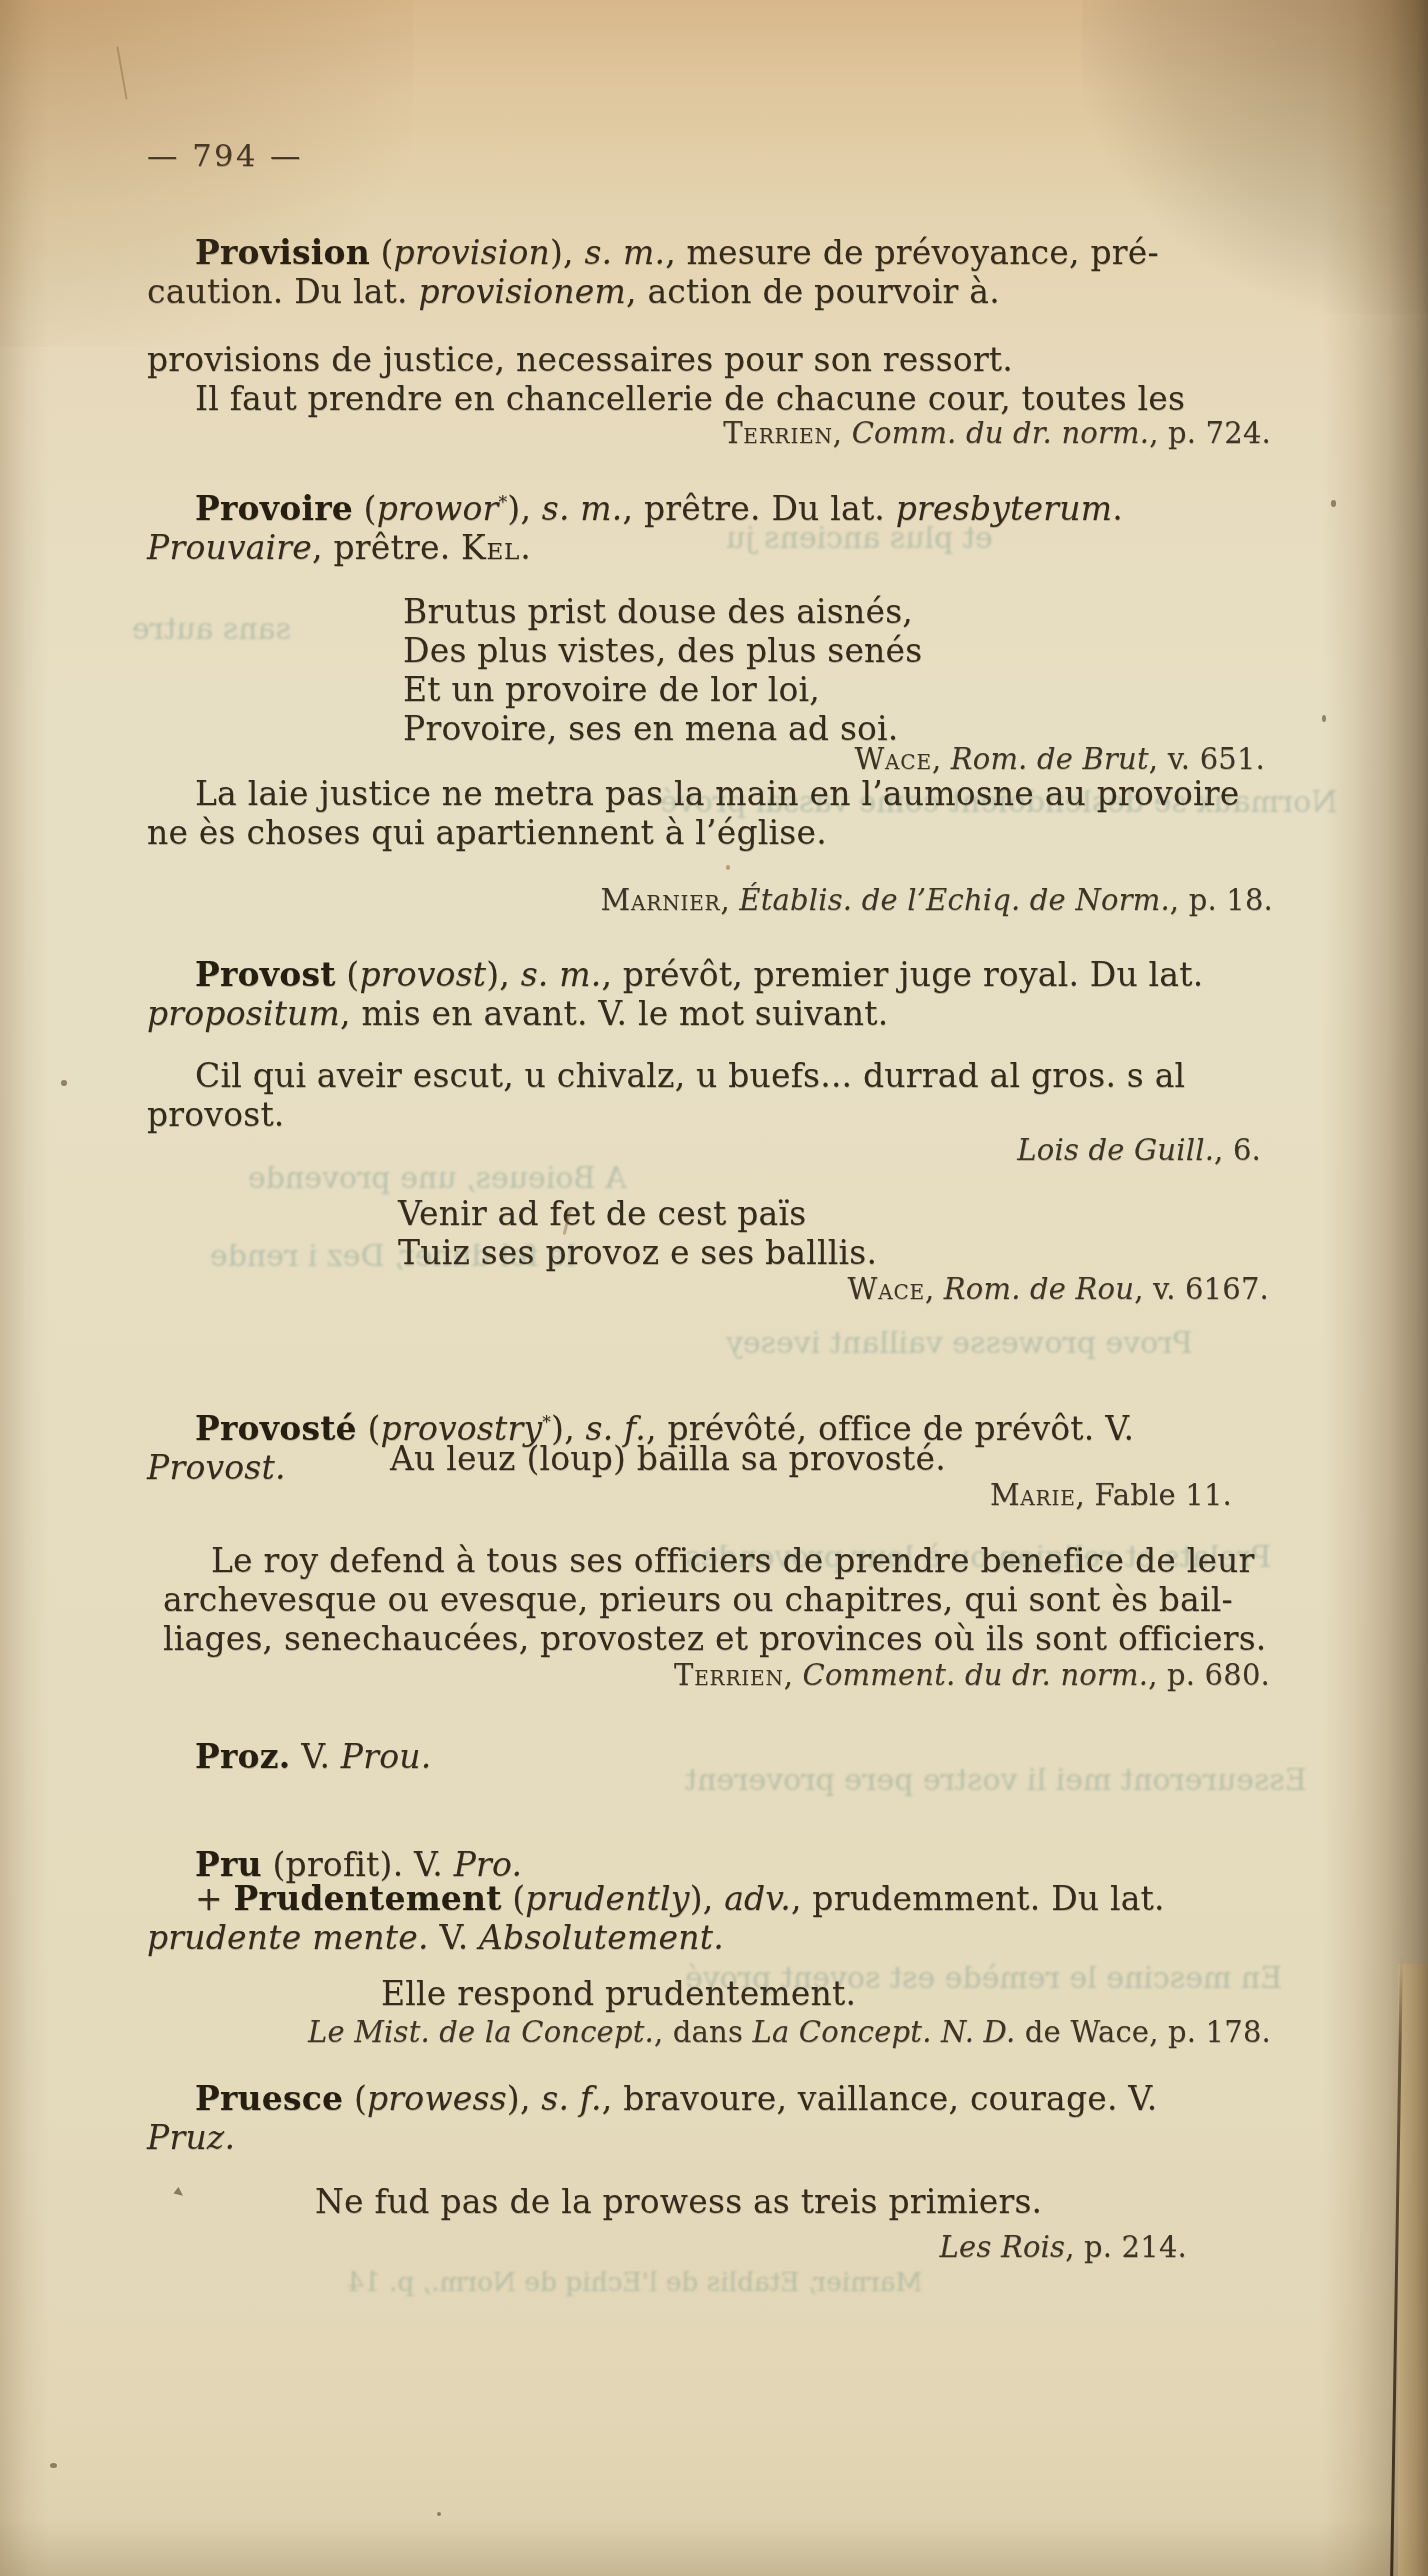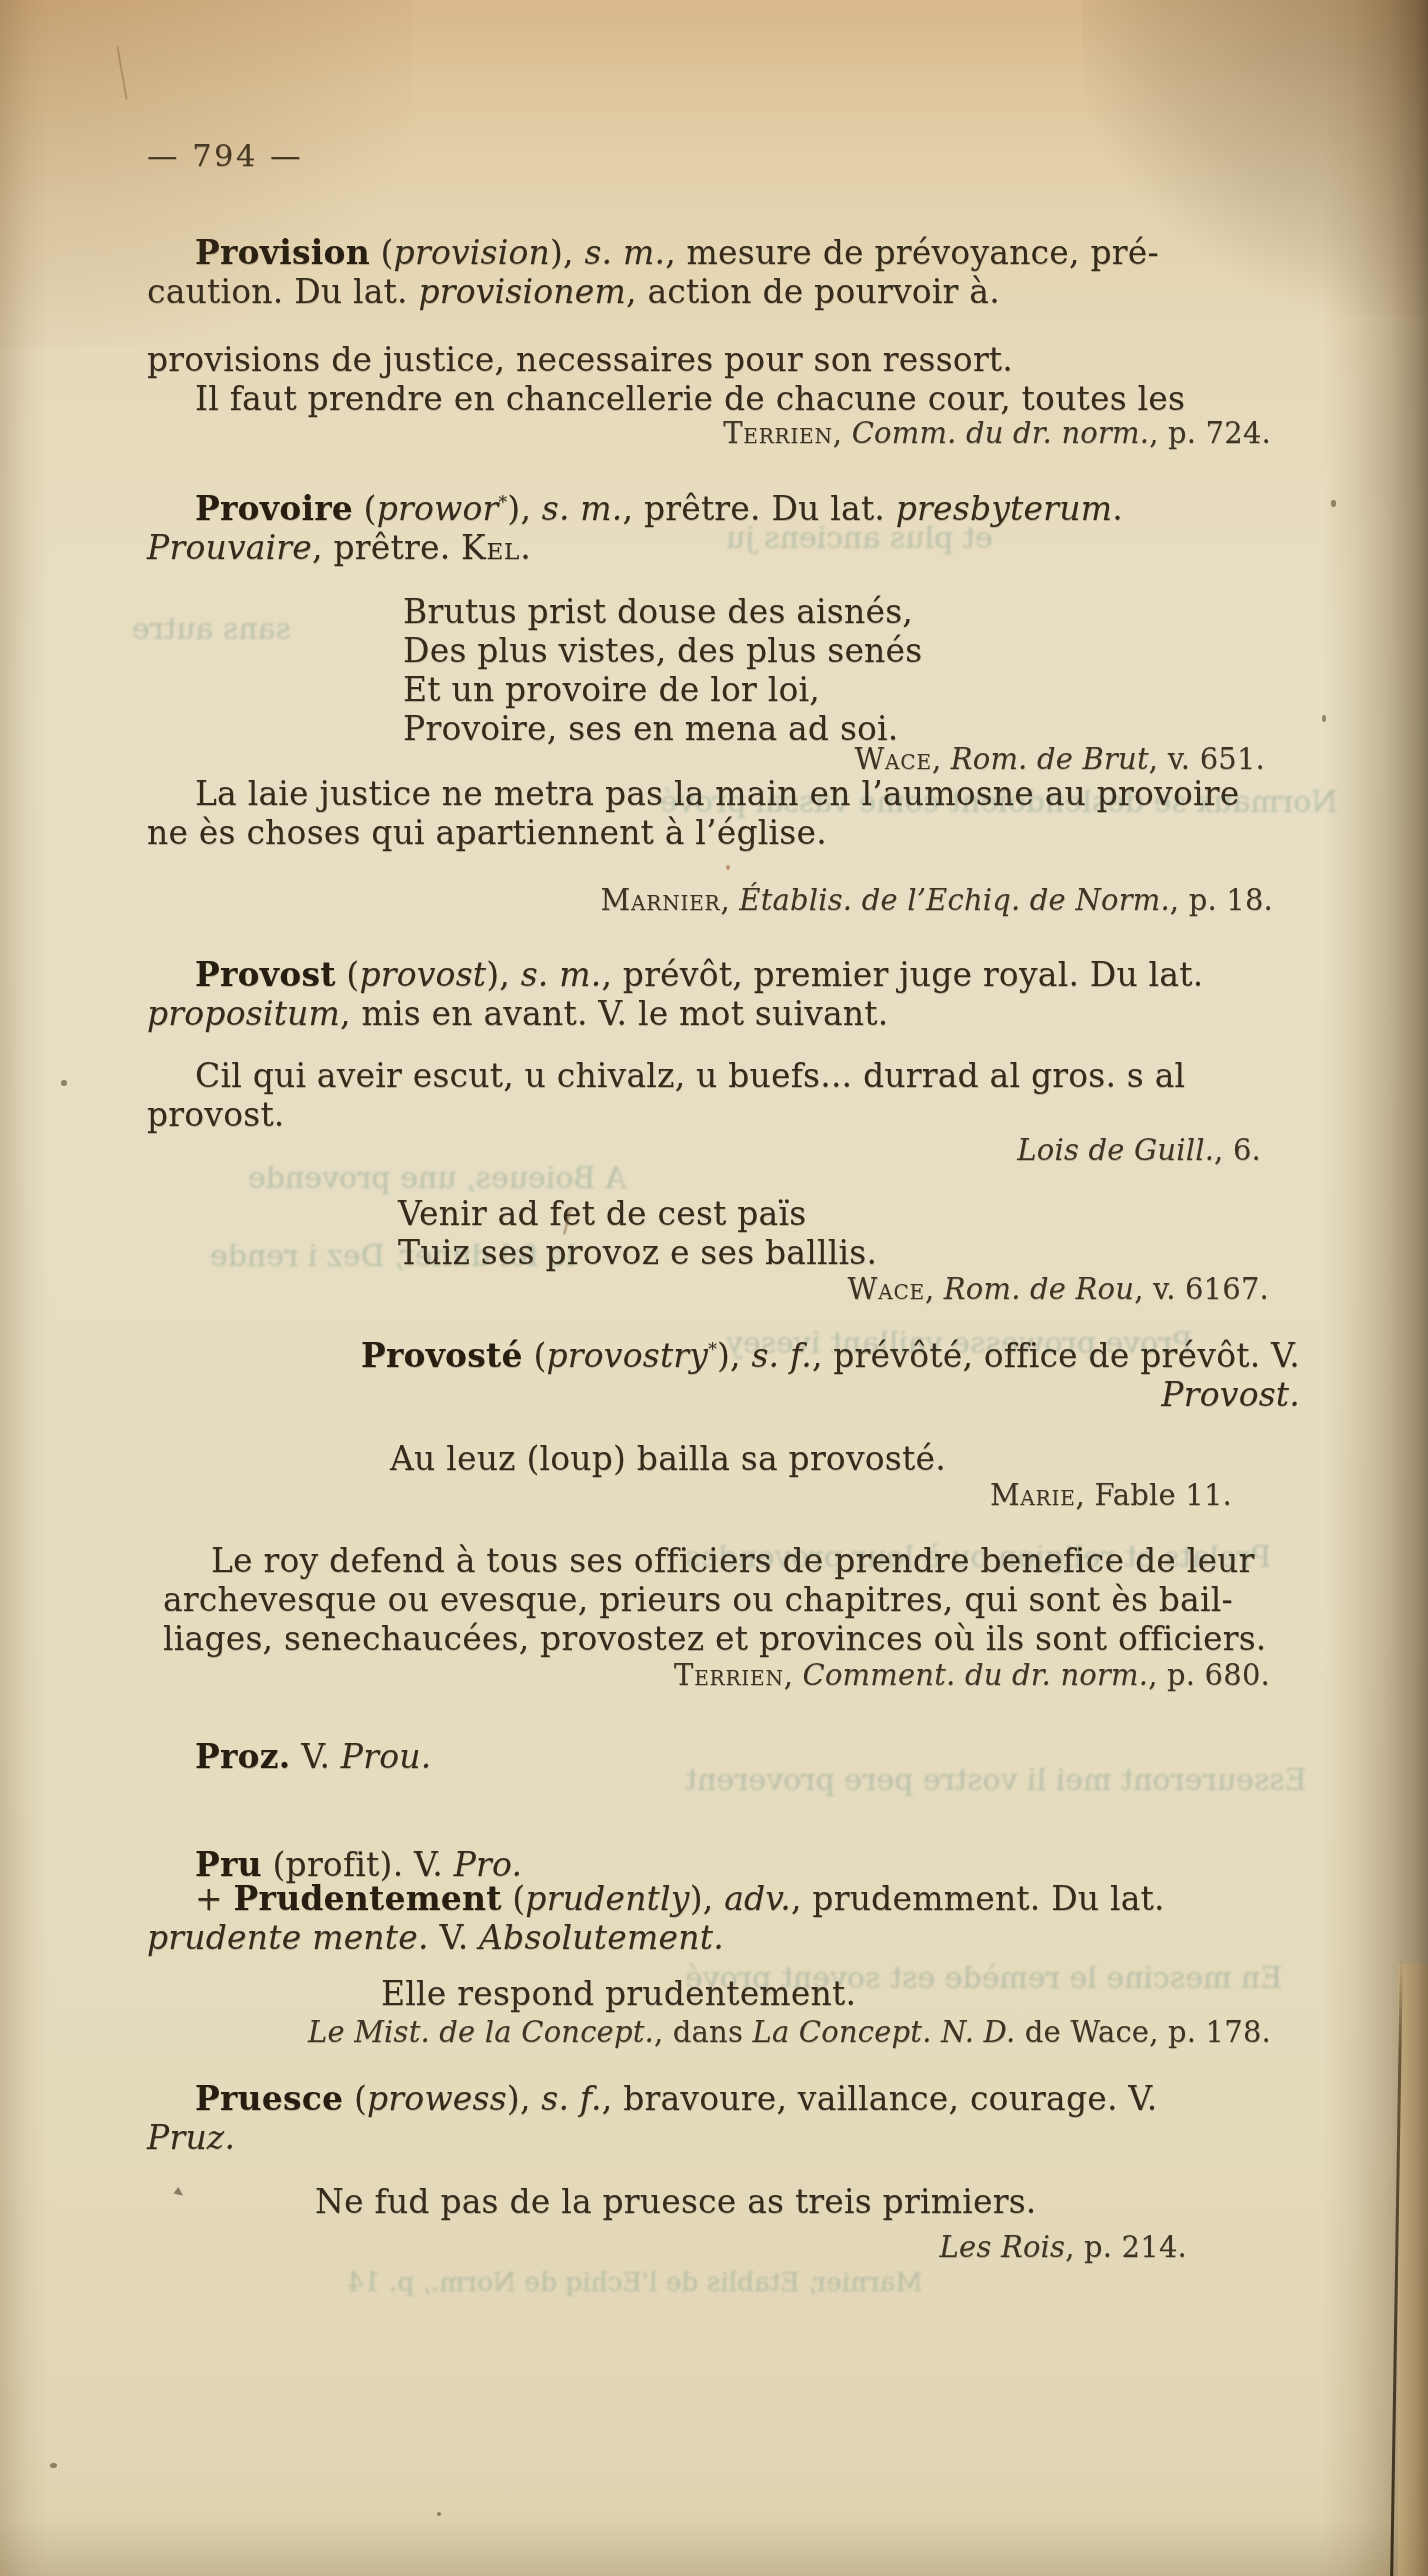--- a/index.html
+++ b/index.html
@@ -116,21 +116,21 @@
 
   <div class="block verse" style="top:1194px;left:398px;">
     <div class="line"><span class="seg-n">Venir ad fet de cest païs</span></div>
     <div class="line"><span class="seg-n">Tuiz ses provoz e ses balllis.</span></div>
   </div>
 
   <div class="block citation" style="top:1271px;right:160px;">
     <div class="line"><span class="seg-sc">Wace</span><span class="seg-n">, </span><span class="seg-i">Rom. de Rou</span><span class="seg-n">, v. 6167.</span></div>
   </div>
 
-  <div class="block" style="top:1336px;text-align:right;">
+  <div class="block" style="top:1409px;">
     <div class="line indent"><span class="seg-b">Provosté</span><span class="seg-n"> (</span><span class="seg-i">provostry</span><span class="seg-sup">*</span><span class="seg-n">), </span><span class="seg-i">s. f.</span><span class="seg-n">, prévôté, office de prévôt. V.</span></div>
     <div class="line"><span class="seg-i">Provost.</span></div>
   </div>
 
   <div class="block verse" style="top:1439px;left:390px;">
     <div class="line"><span class="seg-n">Au leuz (loup) bailla sa provosté.</span></div>
   </div>
 
   <div class="block citation" style="top:1477px;right:197px;">
     <div class="line"><span class="seg-sc">Marie</span><span class="seg-n">, Fable 11.</span></div>
@@ -166,21 +166,21 @@
   <div class="block citation" style="top:2014px;right:158px;">
     <div class="line"><span class="seg-i">Le Mist. de la Concept.</span><span class="seg-n">, dans </span><span class="seg-i">La Concept. N. D.</span><span class="seg-n"> de Wace, p. 178.</span></div>
   </div>
 
   <div class="block" style="top:2079px;">
     <div class="line indent"><span class="seg-b">Pruesce</span><span class="seg-n"> (</span><span class="seg-i">prowess</span><span class="seg-n">), </span><span class="seg-i">s. f.</span><span class="seg-n">, bravoure, vaillance, courage. V.</span></div>
     <div class="line"><span class="seg-i">Pruz.</span></div>
   </div>
 
   <div class="block verse" style="top:2182px;left:315px;">
-    <div class="line"><span class="seg-n">Ne fud pas de la pruesce as treis primiers.</span></div>
+    <div class="line"><span class="seg-n">Ne fud pas de la prowess as treis primiers.</span></div>
   </div>
 
   <div class="block citation" style="top:2229px;right:242px;">
     <div class="line"><span class="seg-i">Les Rois</span><span class="seg-n">, p. 214.</span></div>
   </div>
 
   <div class="mark-arrow" style="left:175px;top:2189px;"></div>
   <div class="speck" style="left:61px;top:1080px;width:5.8px;height:5.8px;"></div>
   <div class="speck" style="left:1331px;top:500px;width:5px;height:6.6px;"></div>
   <div class="speck" style="left:1322px;top:715px;width:4.1px;height:7.4px;"></div>

